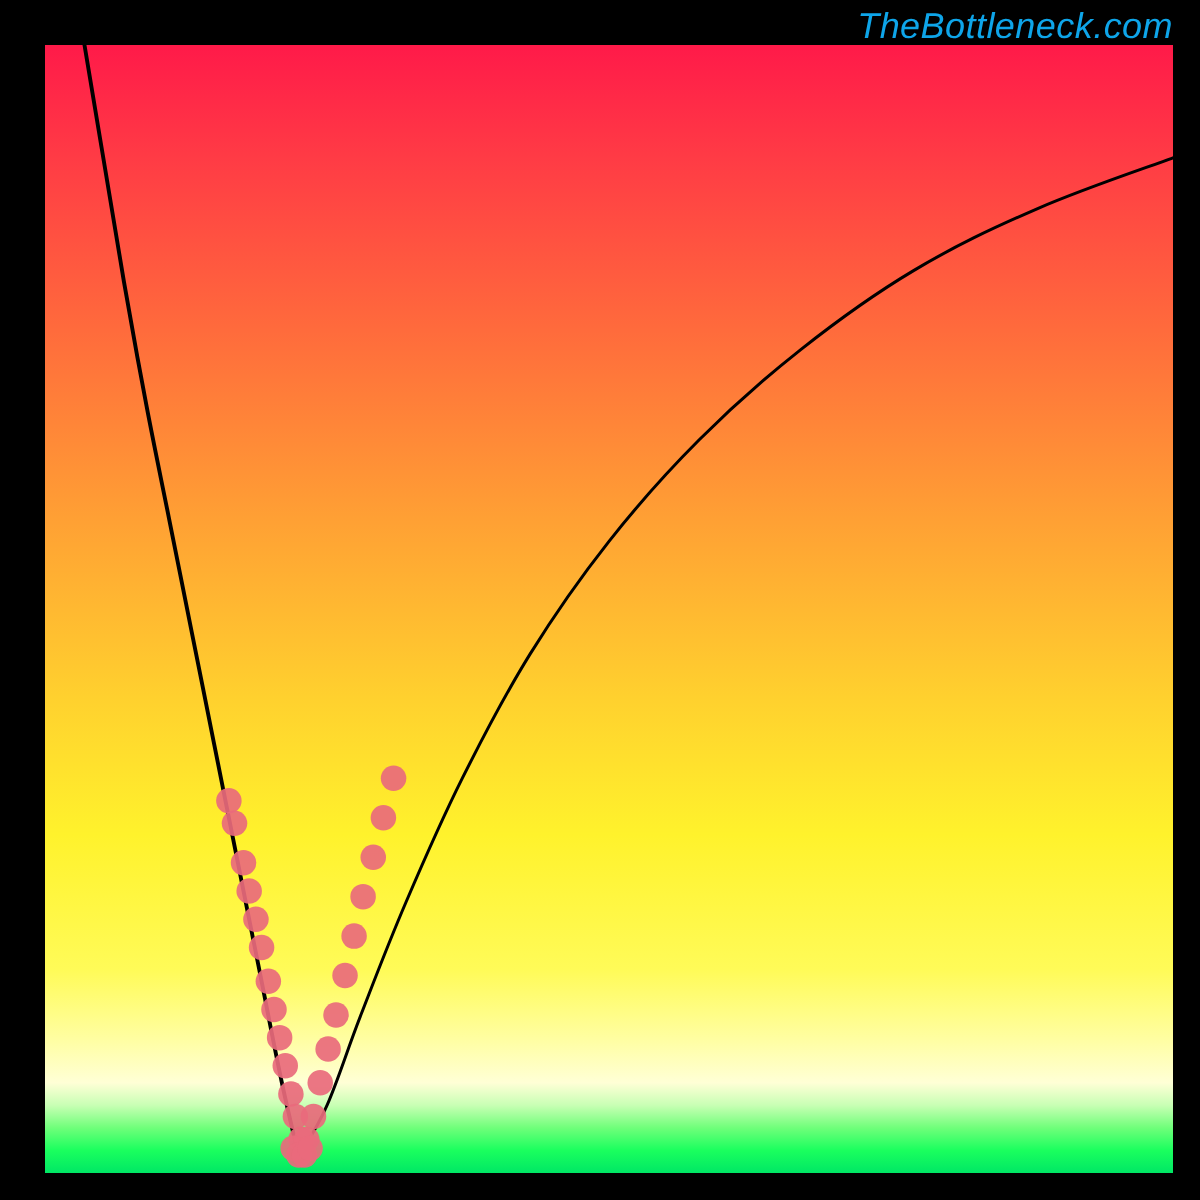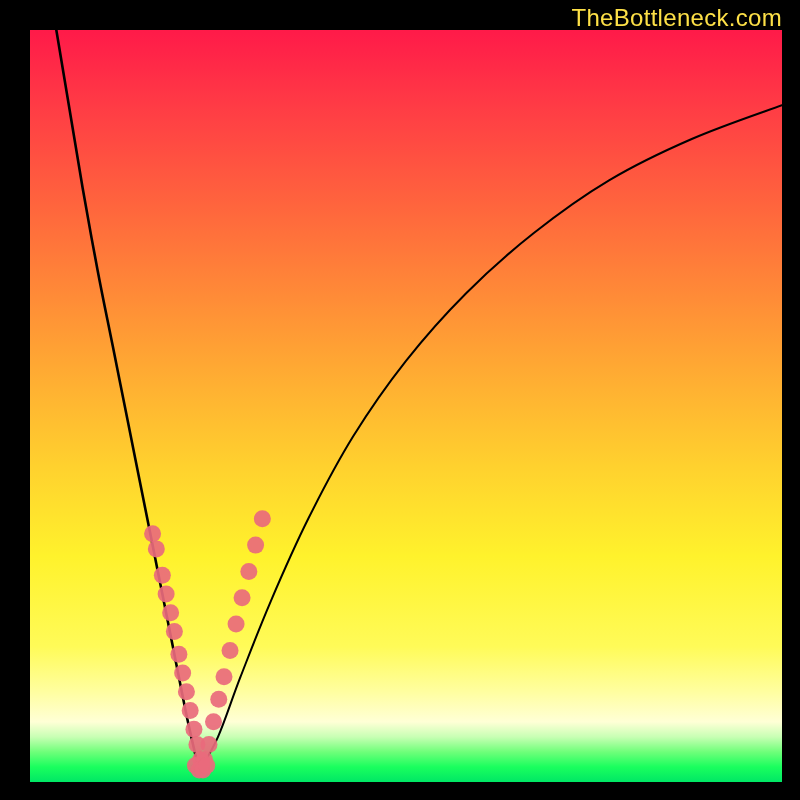--- a/index.html
+++ b/index.html
@@ -55,25 +55,26 @@
     position: absolute;
     left: 0;
     top: 0;
     width: 752px;
     height: 752px;
   }
   .watermark {
     position: absolute;
     top: 4px;
     right: 18px;
-    color: #fde047;
+    color: #0ea5e9;
     font-size: 24px;
     font-weight: 400;
     letter-spacing: 0.3px;
     user-select: none;
+    font-style: italic;
   }
 </style>
 </head>
 <body>
 
 <div class="frame">
   <div class="plot-area">
     <div class="gradient-bg"></div>
     <svg class="curves" viewBox="0 0 752 752" preserveAspectRatio="none">
       <g id="curve-group">

